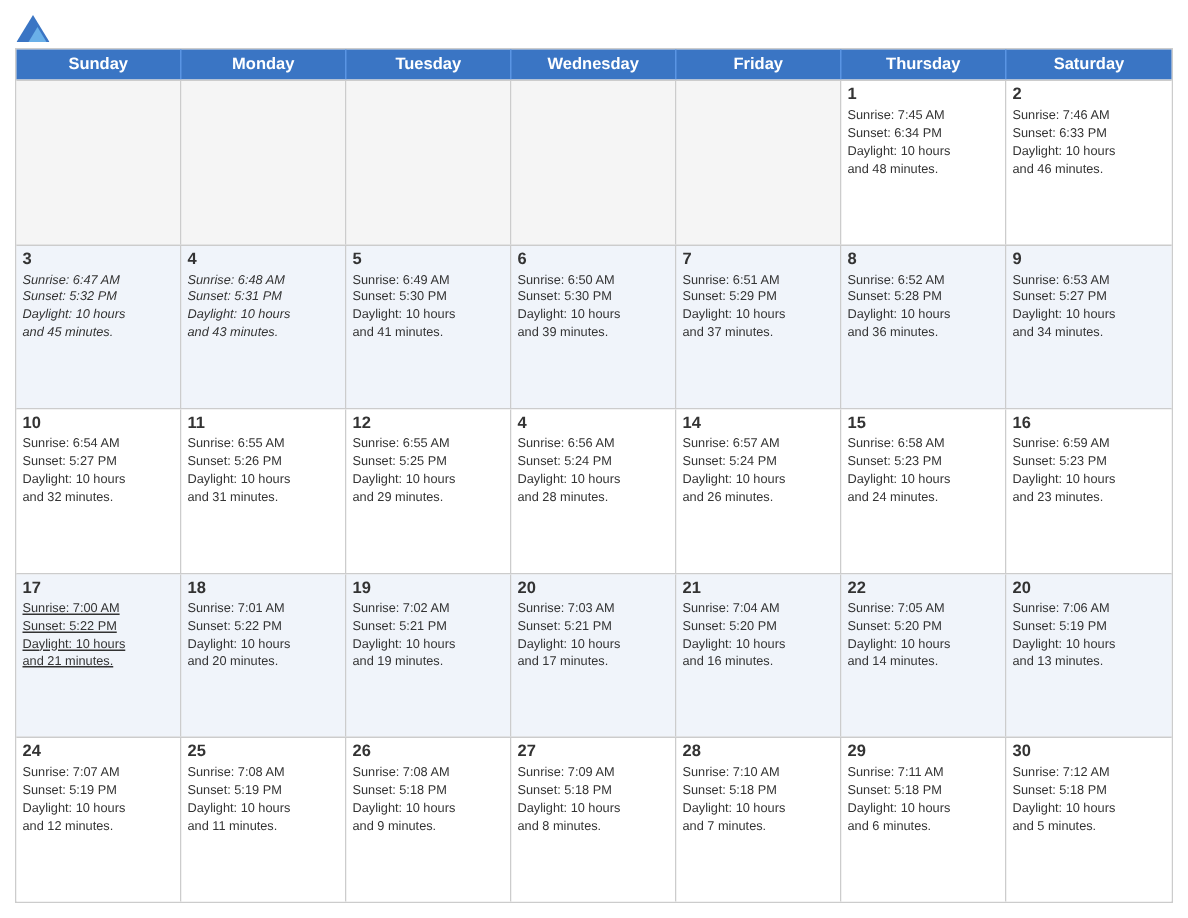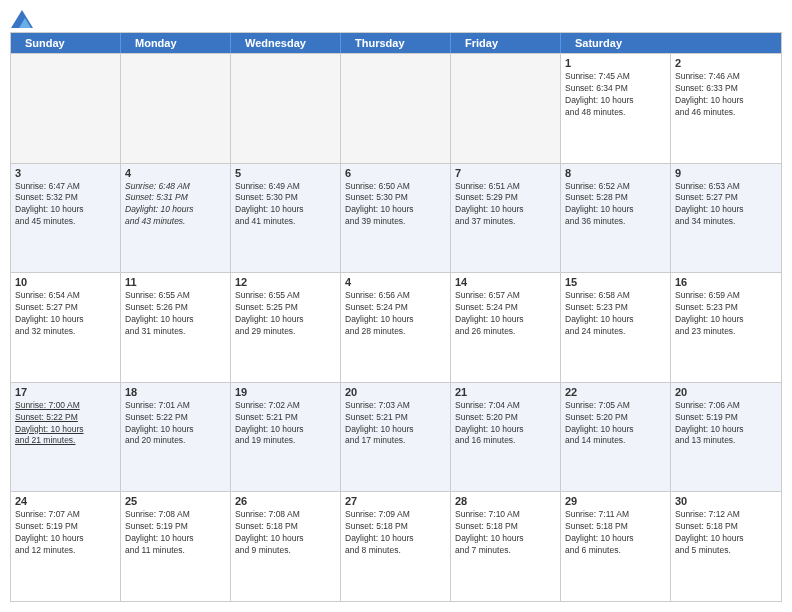--- a/index.html
+++ b/index.html
@@ -15,21 +15,21 @@
     .logo-blue { font-size: 18px; font-weight: bold; color: #4a90d9; }
     .logo-icon { width: 22px; height: 18px; margin-left: 1px; }
     
     .title-block { text-align: right; }
     .month-title { font-size: 32px; font-weight: normal; color: #333; line-height: 1.1; }
     .location-title { font-size: 14px; color: #555; }
     
     .calendar { flex: 1; display: flex; flex-direction: column; border: 1px solid #ccc; }
     
     .cal-header { display: grid; grid-template-columns: repeat(7, 1fr); background: #3a75c4; }
-    .cal-header-cell { color: #fff; font-size: 11px; font-weight: bold; padding: 4px 14px; border-right: 1px solid #5a95e4; }
+    .cal-header-cell { color: #fff; font-size: 11px; font-weight: bold; text-align: center; padding: 4px 14px; border-right: 1px solid #5a95e4; }
     .cal-header-cell:last-child { border-right: none; }
     
     .cal-body { flex: 1; display: flex; flex-direction: column; }
     
     .cal-row { display: grid; grid-template-columns: repeat(7, 1fr); flex: 1; border-top: 1px solid #ccc; }
     
     .cal-cell { border-right: 1px solid #ccc; padding: 3px 4px; font-size: 9px; color: #333; background: #fff; vertical-align: top; min-height: 0; overflow: hidden; }
     .cal-cell:last-child { border-right: none; }
     .cal-cell.empty { background: #f5f5f5; }
     .cal-cell.alt-row { background: #f0f4fa; }
@@ -55,23 +55,24 @@
     <div class="title-block">
       <div class="month-title"></div>
       <div class="location-title"></div>
     </div>
   </div>
 
   <div class="calendar">
     <div class="cal-header" id="cal-header">
         <div class="cal-header-cell">Sunday</div>
         <div class="cal-header-cell">Monday</div>
+        <div class="cal-header-cell">Tuesday</div>
         <div class="cal-header-cell">Wednesday</div>
+        <div class="cal-header-cell">Friday</div>
         <div class="cal-header-cell">Thursday</div>
-        <div class="cal-header-cell">Friday</div>
         <div class="cal-header-cell">Saturday</div>
       </div>
     <div class="cal-body" id="cal-body">
         <div class="cal-row">
           <div class="cal-cell empty"></div>
           <div class="cal-cell empty"></div>
           <div class="cal-cell empty"></div>
           <div class="cal-cell empty"></div>
           <div class="cal-cell empty"></div>
           <div class="cal-cell">
@@ -85,21 +86,21 @@
             <div class="day-num">2</div>
             <div class="day-info" style="white-space: pre-line;">Sunrise: 7:46 AM
 Sunset: 6:33 PM
 Daylight: 10 hours
 and 46 minutes.</div>
           </div>
         </div>
         <div class="cal-row">
           <div class="cal-cell alt-row">
             <div class="day-num">3</div>
-            <div class="day-info" style="white-space: pre-line;">Sunrise: 6:47 AM
+            <div class="day-info" style="white-space: pre-line; font-style: italic;">Sunrise: 6:47 AM
 Sunset: 5:32 PM
 Daylight: 10 hours
 and 45 minutes.</div>
           </div>
           <div class="cal-cell alt-row">
             <div class="day-num">4</div>
             <div class="day-info" style="white-space: pre-line; font-style: italic;">Sunrise: 6:48 AM
 Sunset: 5:31 PM
 Daylight: 10 hours
 and 43 minutes.</div>

